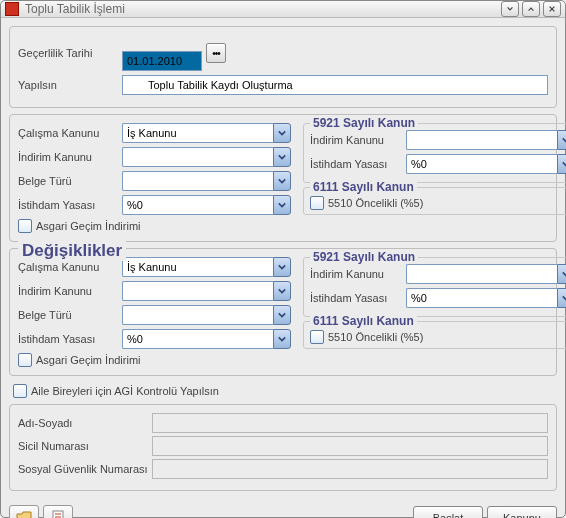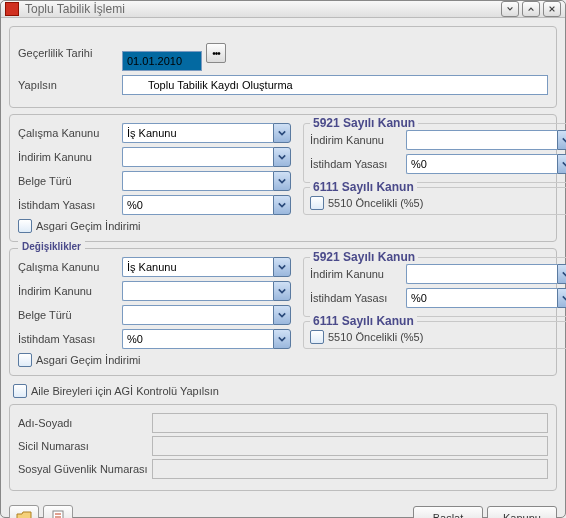--- a/index.html
+++ b/index.html
@@ -62,21 +62,21 @@
   position: relative;
 }
 .fieldset .legend {
   position: absolute;
   top: -8px;
   left: 8px;
   background: #ececec;
   padding: 0 4px;
   color: #4a4a8a;
   font-weight: bold;
-  font-size: 10px;
+  font-size: 17px;
 }
 .row { display: flex; align-items: center; margin-bottom: 4px; gap: 4px; }
 .label { width: 100px; color: #444; }
 .label-narrow { width: 92px; color:#444; }
 .input {
   height: 20px;
   border: 1px solid #7a9ac0;
   background: #fff;
   padding: 2px 4px;
   font-size: 11px;

